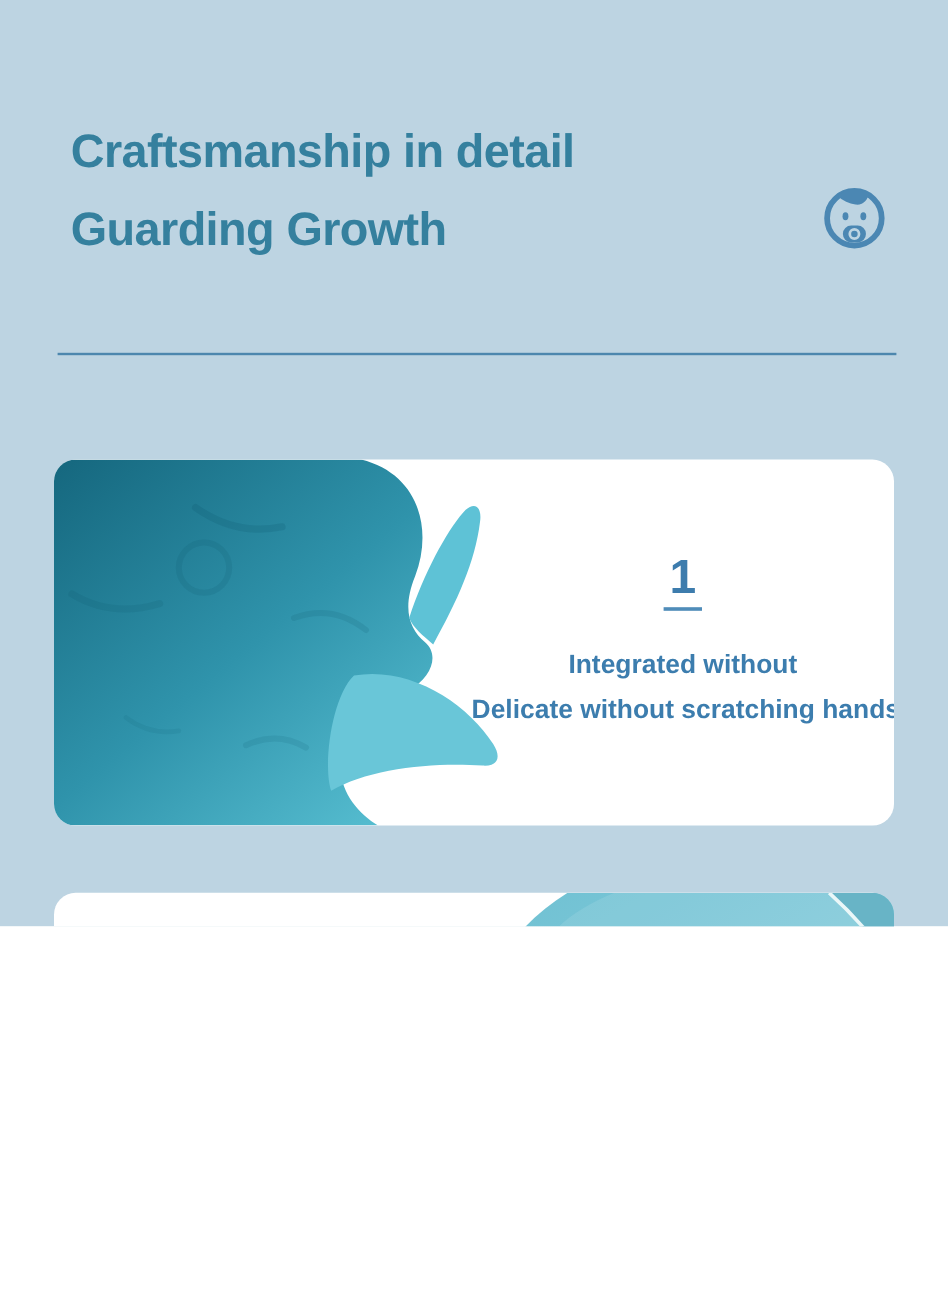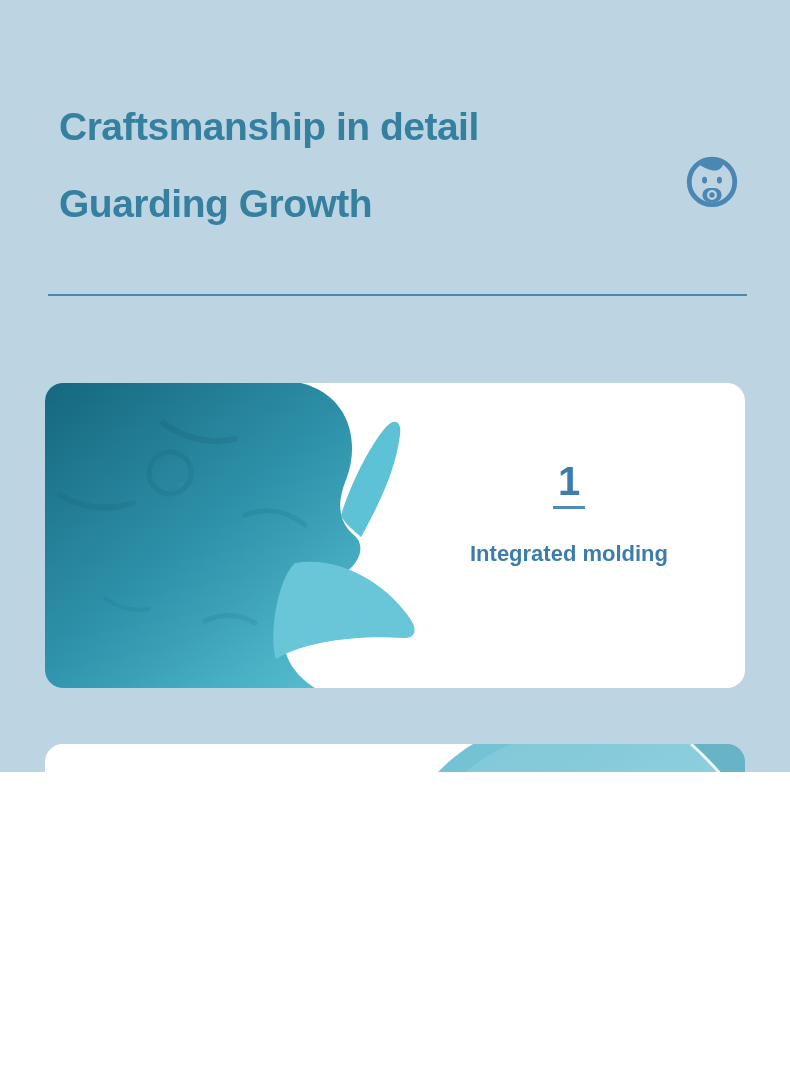--- a/index.html
+++ b/index.html
@@ -7,21 +7,21 @@
     position:relative;width:790px;height:772px;overflow:hidden;
     background:#bdd4e2;
     font-family:"Liberation Sans",sans-serif;
   }
   .title{
     position:absolute;left:59px;
     font-size:39px;font-weight:700;letter-spacing:-0.5px;
     color:#35809e;line-height:1;white-space:nowrap;
   }
   .title.l1{top:107px;}
-  .title.l2{top:184px;text-align:center;}
+  .title.l2{top:172px;text-align:center;}
   .baby-icon{position:absolute;left:684px;top:151px;width:56px;height:60px;}
   .divider{position:absolute;left:48px;top:294px;width:699px;height:2px;background:#4d87ae;}
   .card{
     position:absolute;left:45px;width:700px;background:#ffffff;
     border-radius:18px;overflow:hidden;
   }
   .card.c1{top:383px;height:305px;}
   .card.c2{top:744px;height:302px;}
   .photo{position:absolute;left:0;top:0;display:block;}
   .txt{position:absolute;text-align:center;}
@@ -81,21 +81,22 @@
         <circle cx="125" cy="90" r="21" stroke-width="5" opacity="0.15"></circle>
         <path d="M15 112 Q48 132 88 120" stroke-width="6" opacity="0.15"></path>
         <path d="M200 132 Q232 120 260 142" stroke-width="5" opacity="0.14"></path>
         <path d="M160 238 Q186 226 210 240" stroke-width="5" opacity="0.12"></path>
         <path d="M60 215 Q80 230 104 226" stroke-width="4" opacity="0.10"></path>
       </g>
     </svg>
     <div class="txt t1">
       <span class="num">1</span>
       <div class="desc">
-        <div>Integrated molding</div>
+        <div>Integrated without</div>
+        <div>Delicate without scratching hands</div>
       </div>
     </div>
   </div>
 
   <div class="card c2">
     <svg class="photo" width="700" height="302" viewBox="0 0 700 302">
       <defs>
         <linearGradient id="g2" x1="0" y1="0" x2="0.7" y2="1">
           <stop offset="0" stop-color="#6ec0d2"></stop>
           <stop offset="1" stop-color="#93d3e0"></stop>

